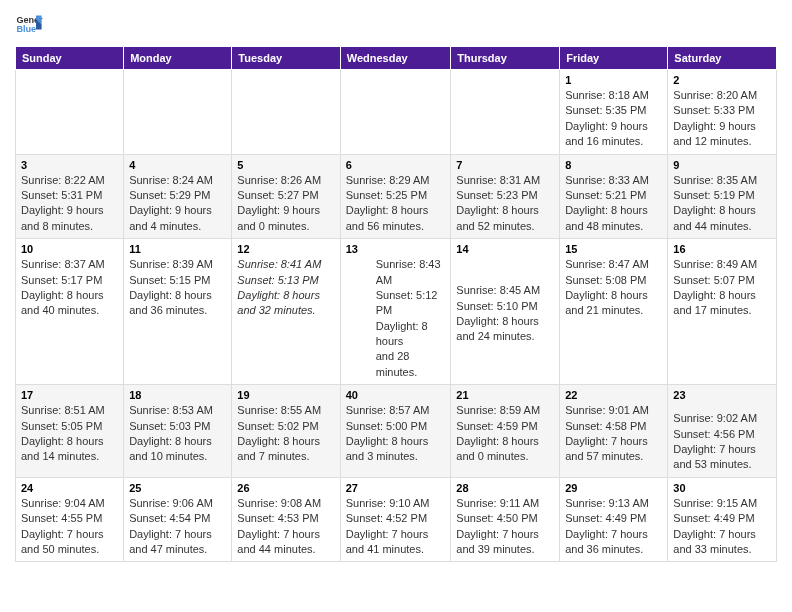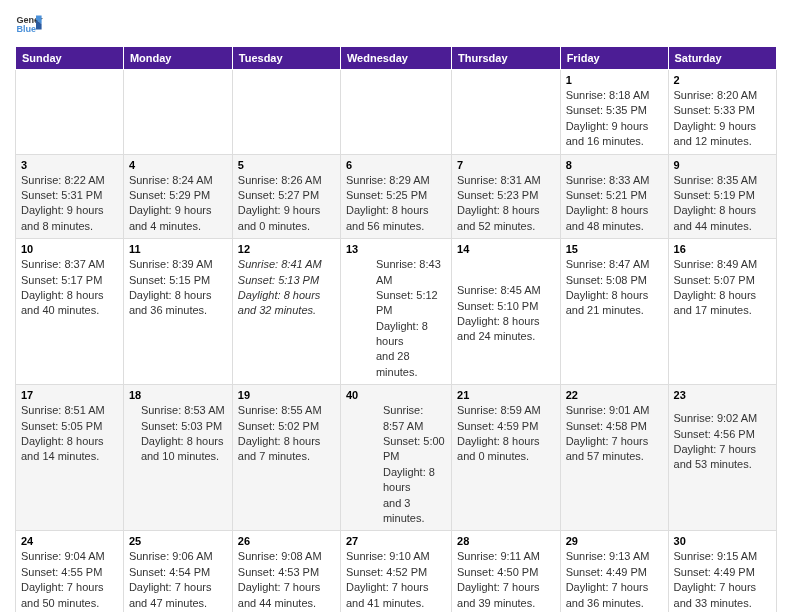--- a/index.html
+++ b/index.html
@@ -240,35 +240,35 @@
         <tr>
           <td>
             <div class="day-number">17</div>
             <div class="day-info" style="white-space: pre-line;">Sunrise: 8:51 AM
 Sunset: 5:05 PM
 Daylight: 8 hours
 and 14 minutes.</div>
           </td>
           <td>
             <div class="day-number">18</div>
-            <div class="day-info" style="white-space: pre-line; margin-left: 12px;">Sunrise: 8:53 AM
+            <div class="day-info" style="white-space: pre-line;">Sunrise: 8:53 AM
 Sunset: 5:03 PM
 Daylight: 8 hours
 and 10 minutes.</div>
           </td>
           <td>
             <div class="day-number">19</div>
             <div class="day-info" style="white-space: pre-line;">Sunrise: 8:55 AM
 Sunset: 5:02 PM
 Daylight: 8 hours
 and 7 minutes.</div>
           </td>
           <td>
             <div class="day-number">40</div>
-            <div class="day-info" style="white-space: pre-line; margin-left: 37px;">Sunrise: 8:57 AM
+            <div class="day-info" style="white-space: pre-line;">Sunrise: 8:57 AM
 Sunset: 5:00 PM
 Daylight: 8 hours
 and 3 minutes.</div>
           </td>
           <td>
             <div class="day-number">21</div>
             <div class="day-info" style="white-space: pre-line;">Sunrise: 8:59 AM
 Sunset: 4:59 PM
 Daylight: 8 hours
 and 0 minutes.</div>

